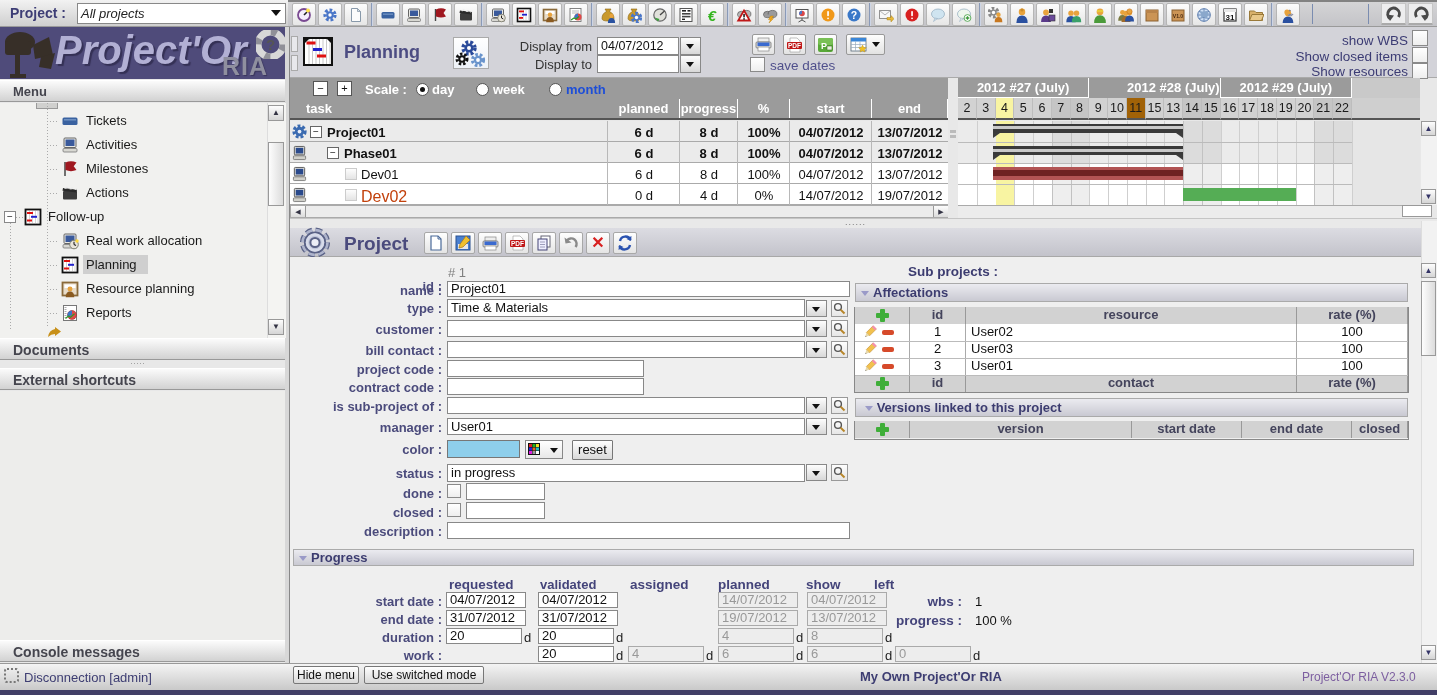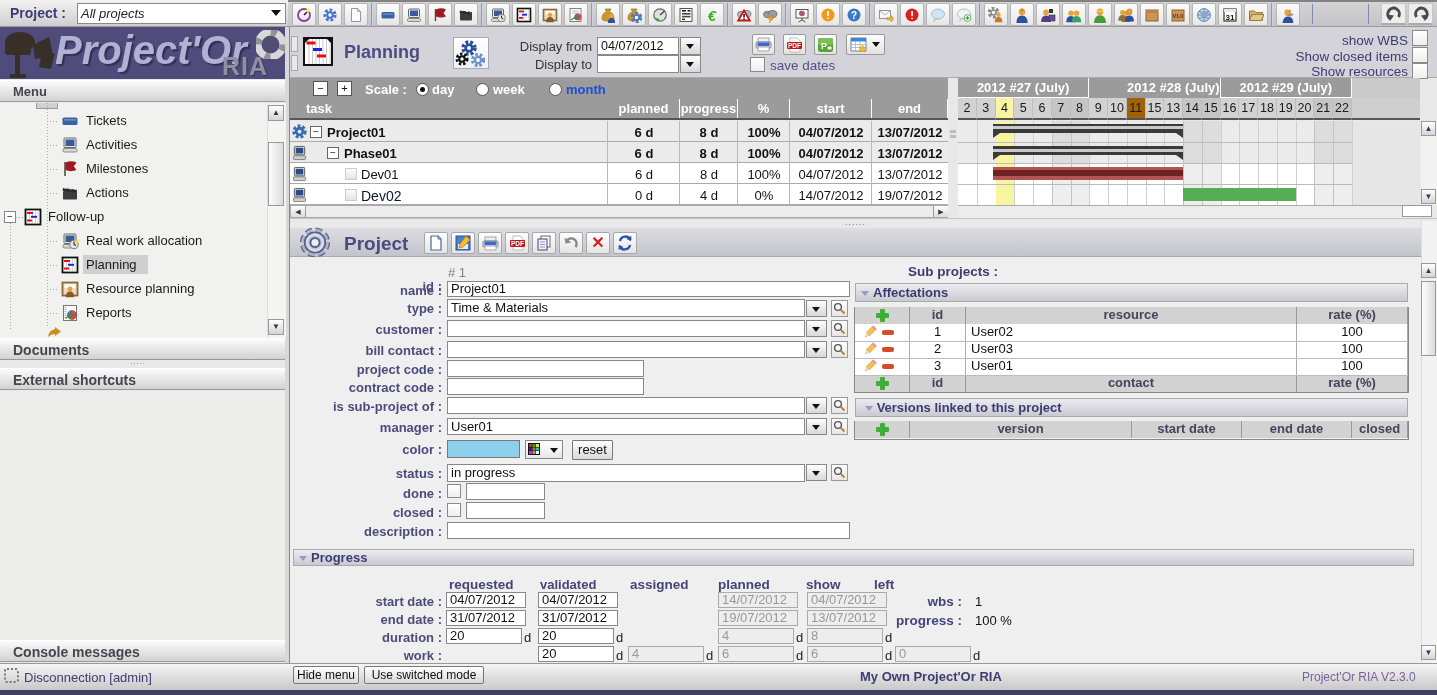--- a/index.html
+++ b/index.html
@@ -461,21 +461,21 @@
     <div class="ab" style="left:714px;top:167px;width:100px;text-align:center;font-size:13px;font-weight:normal;color:#111">100%</div>
     <div class="ab" style="left:781px;top:167px;width:100px;text-align:center;font-size:13px;font-weight:normal;color:#111">04/07/2012</div>
     <div class="ab" style="left:860px;top:167px;width:100px;text-align:center;font-size:13px;font-weight:normal;color:#111">13/07/2012</div>
     <div class="grow" style="top:184px;background:#ffffff"></div>
     <div class="ab" style="left:292px;top:187px"><svg width="15" height="16" viewBox="0 0 16 17">
         <rect x="2.5" y="1.5" width="11" height="9" rx="1" fill="#dcdcd8" stroke="#555" stroke-width="1"></rect>
         <rect x="4" y="3" width="8" height="6" fill="#2a4a8c"></rect>
         <rect x="1.5" y="11.5" width="13" height="4" rx="1" fill="#d0d0ca" stroke="#666" stroke-width=".8"></rect>
       </svg></div>
     <div class="ab" style="left:345px;top:189px;width:12px;height:12px;background:linear-gradient(#fdfdfd,#e4e4e4);border:1px solid #ccc;box-sizing:border-box"></div>
-    <div class="ab" style="left:361px;top:188px;font-size:14px;font-weight:normal;color:#0f172a">Dev02</div>
+    <div class="ab" style="left:361px;top:188px;font-size:16px;font-weight:normal;color:#c2410c">Dev02</div>
     <div class="ab" style="left:594px;top:188px;width:100px;text-align:center;font-size:13px;font-weight:normal;color:#111">0 d</div>
     <div class="ab" style="left:659px;top:188px;width:100px;text-align:center;font-size:13px;font-weight:normal;color:#111">4 d</div>
     <div class="ab" style="left:714px;top:188px;width:100px;text-align:center;font-size:13px;font-weight:normal;color:#111">0%</div>
     <div class="ab" style="left:781px;top:188px;width:100px;text-align:center;font-size:13px;font-weight:normal;color:#111">14/07/2012</div>
     <div class="ab" style="left:860px;top:188px;width:100px;text-align:center;font-size:13px;font-weight:normal;color:#111">19/07/2012</div>
     <div class="ab" style="left:607px;top:121px;width:1px;height:84px;background:#b8b8b8"></div>
     <div class="ab" style="left:679px;top:121px;width:1px;height:84px;background:#b8b8b8"></div>
     <div class="ab" style="left:737px;top:121px;width:1px;height:84px;background:#b8b8b8"></div>
     <div class="ab" style="left:789px;top:121px;width:1px;height:84px;background:#b8b8b8"></div>
     <div class="ab" style="left:871px;top:121px;width:1px;height:84px;background:#b8b8b8"></div>

